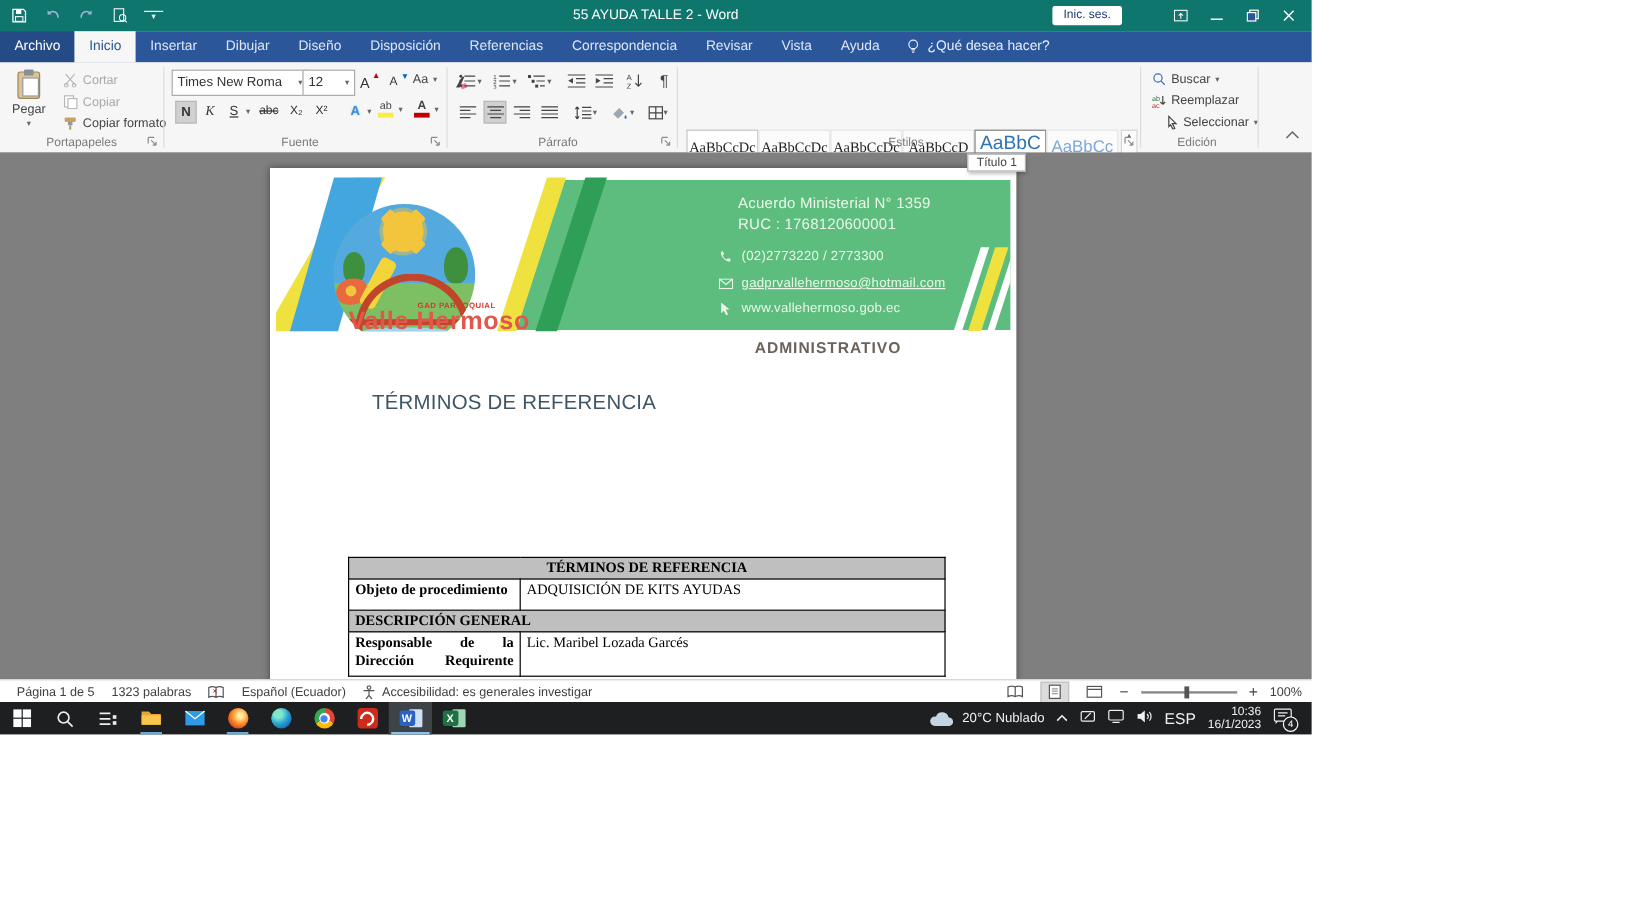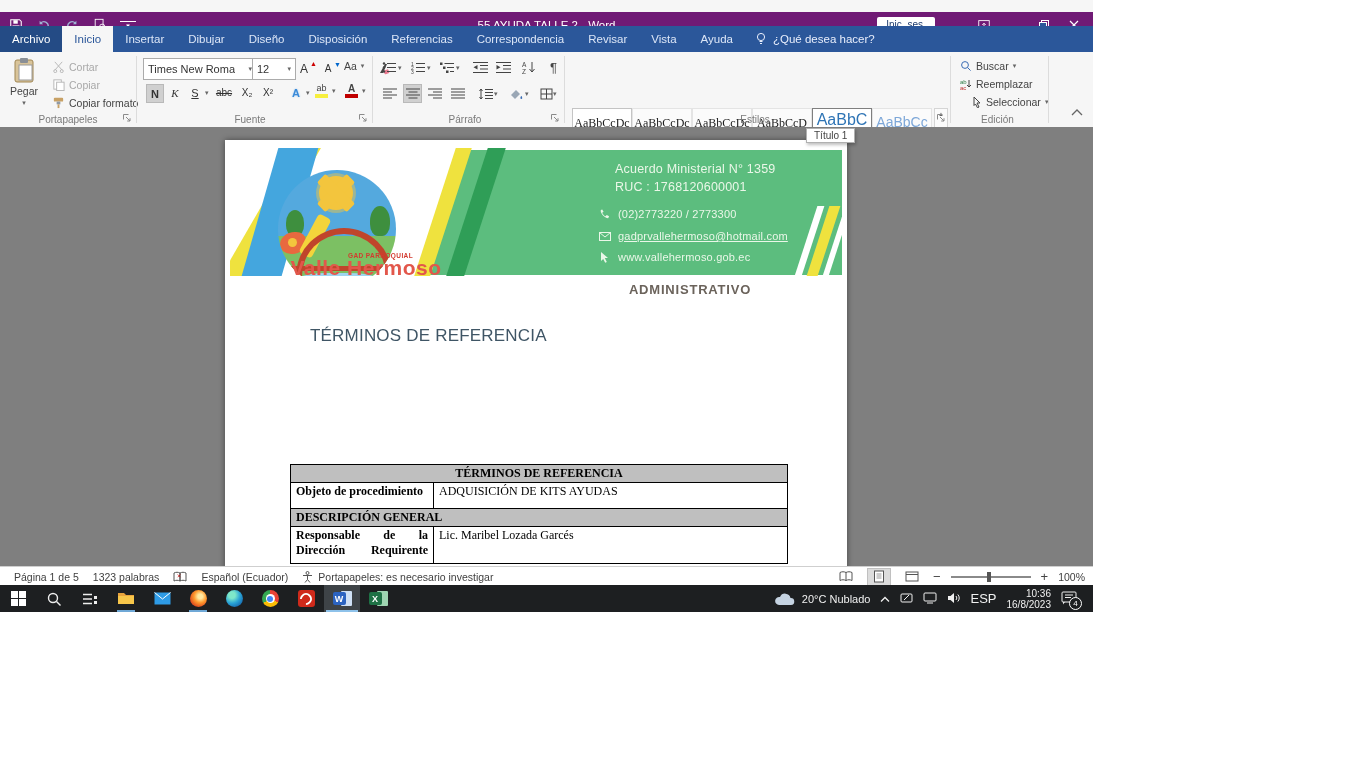--- a/index.html
+++ b/index.html
@@ -1,21 +1,21 @@
 <!DOCTYPE html>
 <html><head>
 <meta charset="utf-8">
 <style>
   html,body{margin:0;padding:0}
   .stage{position:relative;width:1366px;height:768px;background:#fff;overflow:hidden;
          font-family:"Liberation Sans",sans-serif;-webkit-font-smoothing:antialiased}
   .abs{position:absolute}
   
   .win{position:absolute;left:0;top:0;width:1093px;height:612px;background:#f6f6f6}
-  .titlebar{position:absolute;left:0;top:12px;width:100%;height:26px;background:#701a75;color:#fff}
+  .titlebar{position:absolute;left:0;top:0;width:100%;height:26px;background:#0f766e;color:#fff}
   .qat{position:absolute;left:8px;top:0;height:26px;display:flex;align-items:center;gap:12px}
   .qat .qi{width:16px;height:16px;display:flex;align-items:center;justify-content:center}
   .title-text{position:absolute;left:0;right:0;top:0;line-height:26px;text-align:center;font-size:11.5px;color:#fff}
   .signin{position:absolute;right:158px;top:5px;width:58px;height:16px;background:#fff;border-radius:2px;
           color:#1e3c6e;font-size:10px;line-height:16px;text-align:center}
   .winctl{position:absolute;top:0;height:26px;width:30px;display:flex;align-items:center;justify-content:center;color:#fff}
   
   .tabsrow{position:absolute;left:0;top:26px;width:100%;height:26px;background:#2b579a;display:flex;align-items:flex-end}
   .tab{padding:0 12px;line-height:26px;font-size:11.5px;color:#dce6f7;white-space:nowrap}
   .tab.file{background:#244b85;color:#fff}
@@ -569,21 +569,21 @@
             <path d="M1 2c2-1 4-1 6 0v8c-2-1-4-1-6 0zM13 2c-2-1-4-1-6 0v8c2-1 4-1 6 0z" fill="#fff" stroke="#555"></path>
             <path d="M4 9.5l5-5M9 9.5l-5-5" stroke="#b00" stroke-width="1.2" transform="translate(2.5,1) scale(0.55)"></path>
           </svg>
       </span>
       <span class="sb-item">Español (Ecuador)</span>
       <span class="sb-item">
         <svg width="11" height="12" viewBox="0 0 11 12">
             <circle cx="5.5" cy="2" r="1.5" fill="none" stroke="#555"></circle>
             <path d="M1 4.5h9M5.5 4.5v4M5.5 8.5L3 11.5M5.5 8.5L8 11.5" fill="none" stroke="#555"></path>
           </svg>
-        <span>Portapapeles: es necesario investigar</span>
+        <span>Accesibilidad: es generales investigar</span>
       </span>
       <span class="sb-right">
         <span class="viewico">
           <svg width="14" height="11" viewBox="0 0 14 11">
               <path d="M1 1.5c2-1 4-1 6 0 2-1 4-1 6 0v8c-2-1-4-1-6 0-2-1-4-1-6 0z" fill="none" stroke="#555"></path>
               <path d="M7 1.5v8" stroke="#555"></path>
             </svg>
         </span>
         <span class="viewico on">
           <svg width="12" height="13" viewBox="0 0 12 13">
@@ -697,21 +697,21 @@
       </span>
       <span>
         <svg width="13" height="12" viewBox="0 0 13 12">
             <path d="M1 4h2.5L7 1v10L3.5 8H1z" fill="#f0f0f0"></path>
             <path d="M9 4a3 3 0 0 1 0 4M10.8 2.5a5 5 0 0 1 0 7" fill="none" stroke="#f0f0f0"></path>
           </svg>
       </span>
       <span style="font-size:13px">ESP</span>
       <span class="clock">
         <span style="display:block">10:36</span>
-        <span style="display:block">16/8/2023</span>
+        <span style="display:block">16/1/2023</span>
       </span>
       <span style="position:relative;margin-right:6px">
         <svg width="16" height="14" viewBox="0 0 16 14">
             <rect x="1" y="1" width="14" height="10" rx="1" fill="none" stroke="#f0f0f0"></rect>
             <path d="M4 4h8M4 6.5h6" stroke="#f0f0f0"></path>
             <path d="M4 11l-2 2.5V11z" fill="#f0f0f0"></path>
           </svg>
         <span class="badge">4</span>
       </span>
     </span>

